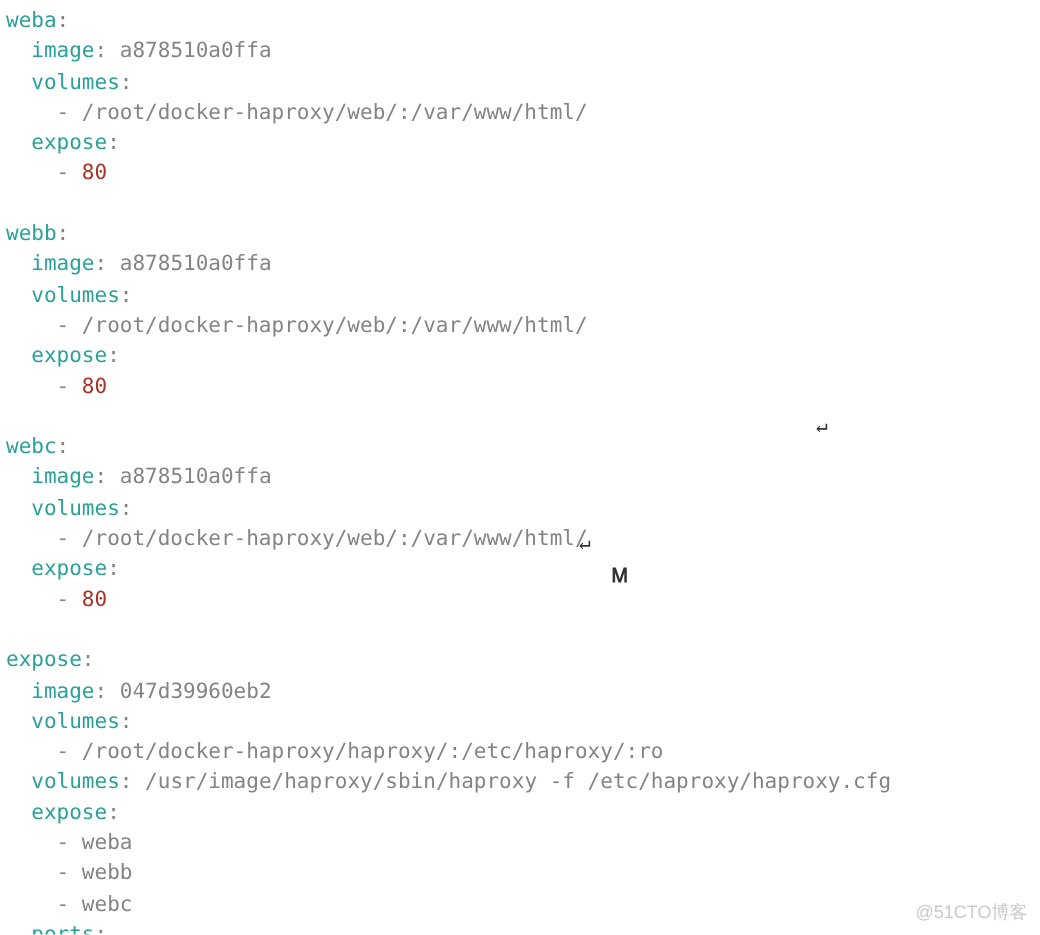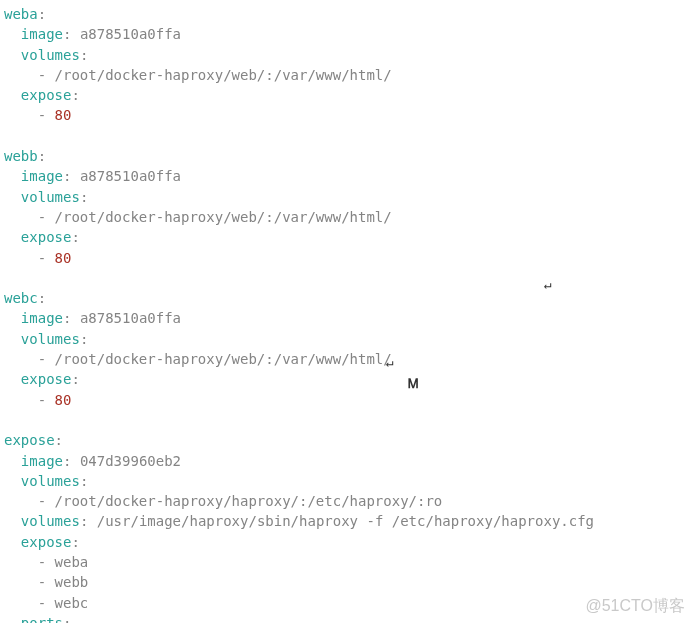--- a/index.html
+++ b/index.html
@@ -19,21 +19,21 @@
       padding: 4px 0 0 4px;
       white-space: pre;
     }
     .key { color: #2aa198; }
     .num { color: #a93226; margin-top: 20px; }
     .watermark {
       position: absolute;
       right: 8px;
       bottom: 6px;
       font-family: sans-serif;
-      font-size: 16px;
+      font-size: 12px;
       color: #c9c9c9;
       pointer-events: none;
     }
     .cursor {
       position: absolute;
       font-size: 13px;
       color: #333;
       pointer-events: none;
     }
     .caret { left: 544px; top: 276px; }

